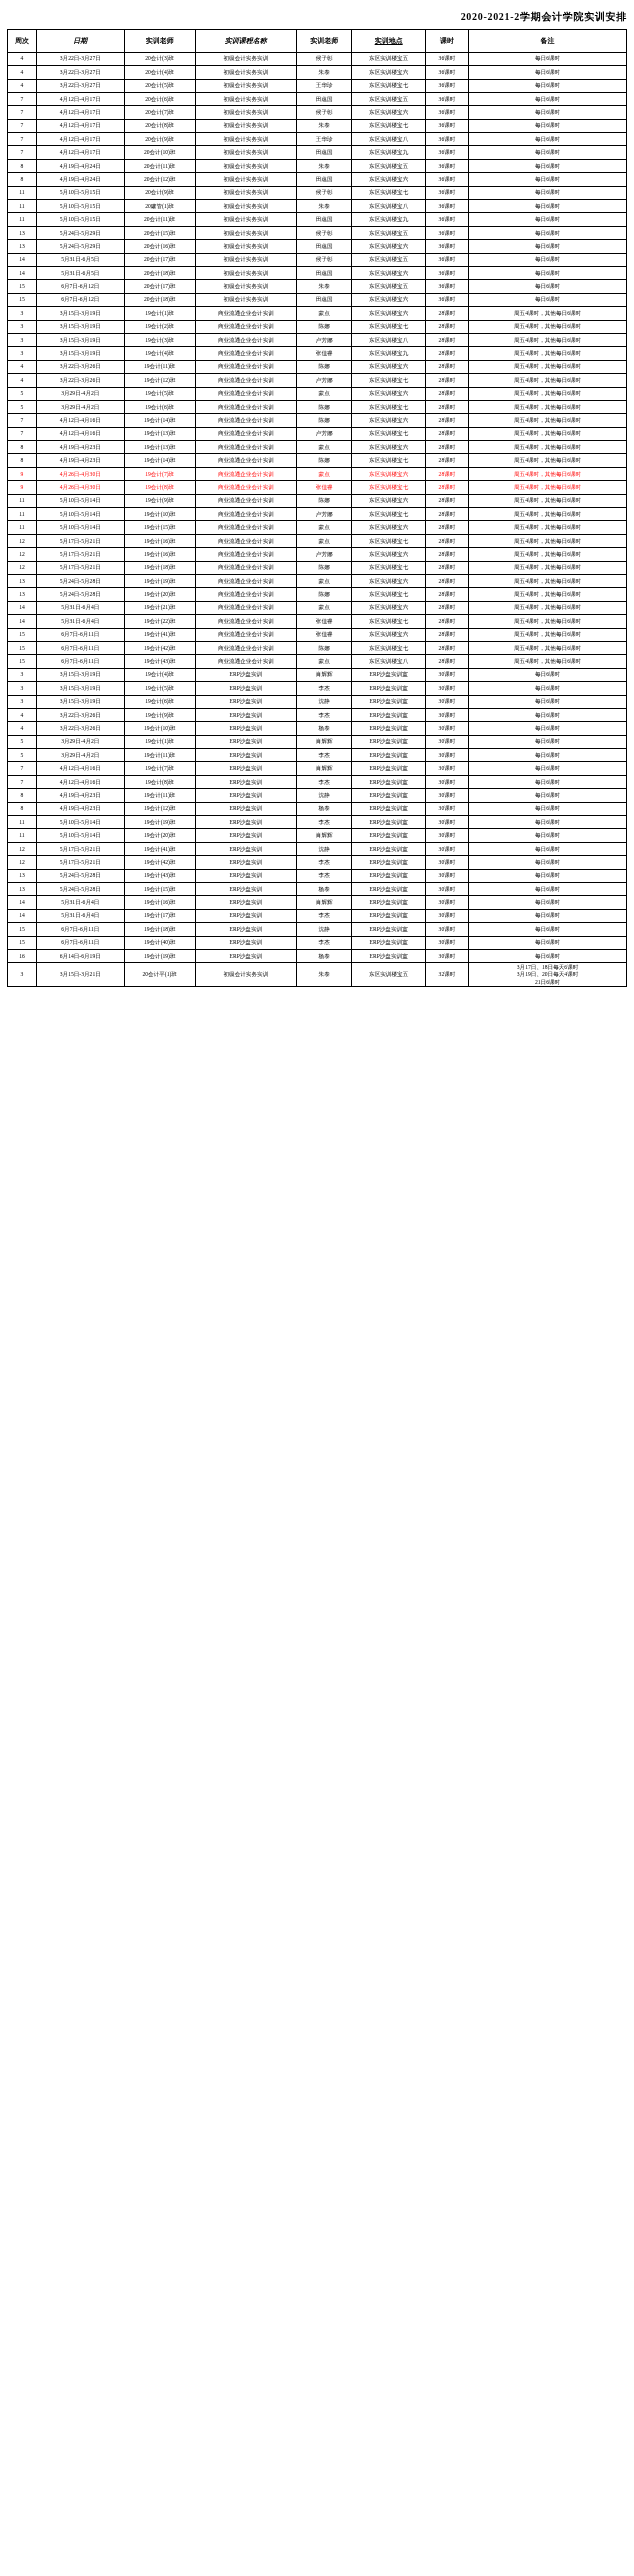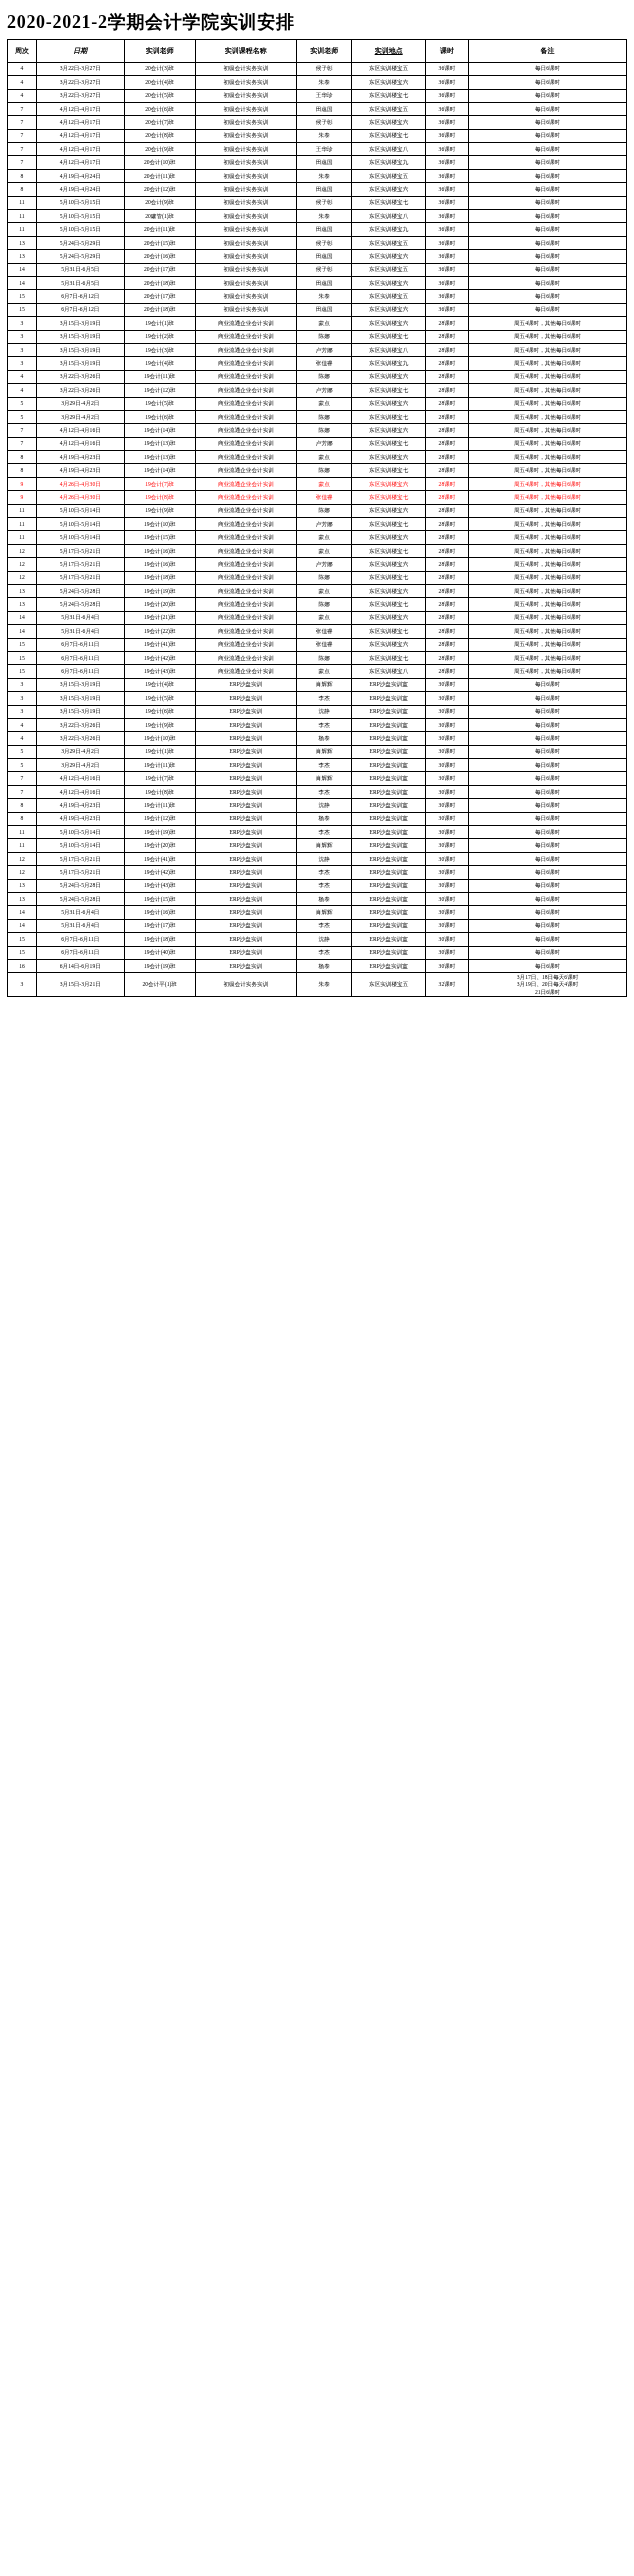--- a/index.html
+++ b/index.html
@@ -7,22 +7,22 @@
     width:634px;
     font-family:"Liberation Serif", serif;
     color:#000;
   }
   .page{
     width:634px;
     box-sizing:border-box;
     padding:5.6px 7px 7px 7px;
   }
   .doc-title{
-    text-align:left;
-    font-size:18px;
+    text-align:right;
+    font-size:10px;
     font-weight:bold;
     letter-spacing:0.7px;
     margin:4.2px 0 5.6px 0;
     font-family:"Liberation Serif", serif;
   }
   table{
     border-collapse:collapse;
     width:620px;
     table-layout:fixed;
     font-size:5.6px;
@@ -48,21 +48,21 @@
   td.c1{width:78px;}
   td.c2{width:63px;}
   td.c3{width:90px;}
   td.c4{width:49px;}
   td.c5{width:65px;}
   td.c6{width:38px;}
   td.c7{width:141px;}
   th.c0{width:25px;}
   th.c1{width:78px;font-style:italic;}
   th.c2{width:63px;}
-  th.c3{width:90px;}
+  th.c3{width:90px;font-style:italic;}
   th.c4{width:49px;margin-top:28px;}
   th.c5{width:65px;text-decoration:underline;}
   th.c6{width:38px;margin-top:32px;}
   th.c7{width:141px;}
   .red{color:#ff0000;}
   .note{
     font-size:5.6px;
     line-height:1.3;
     text-align:center;
   }

